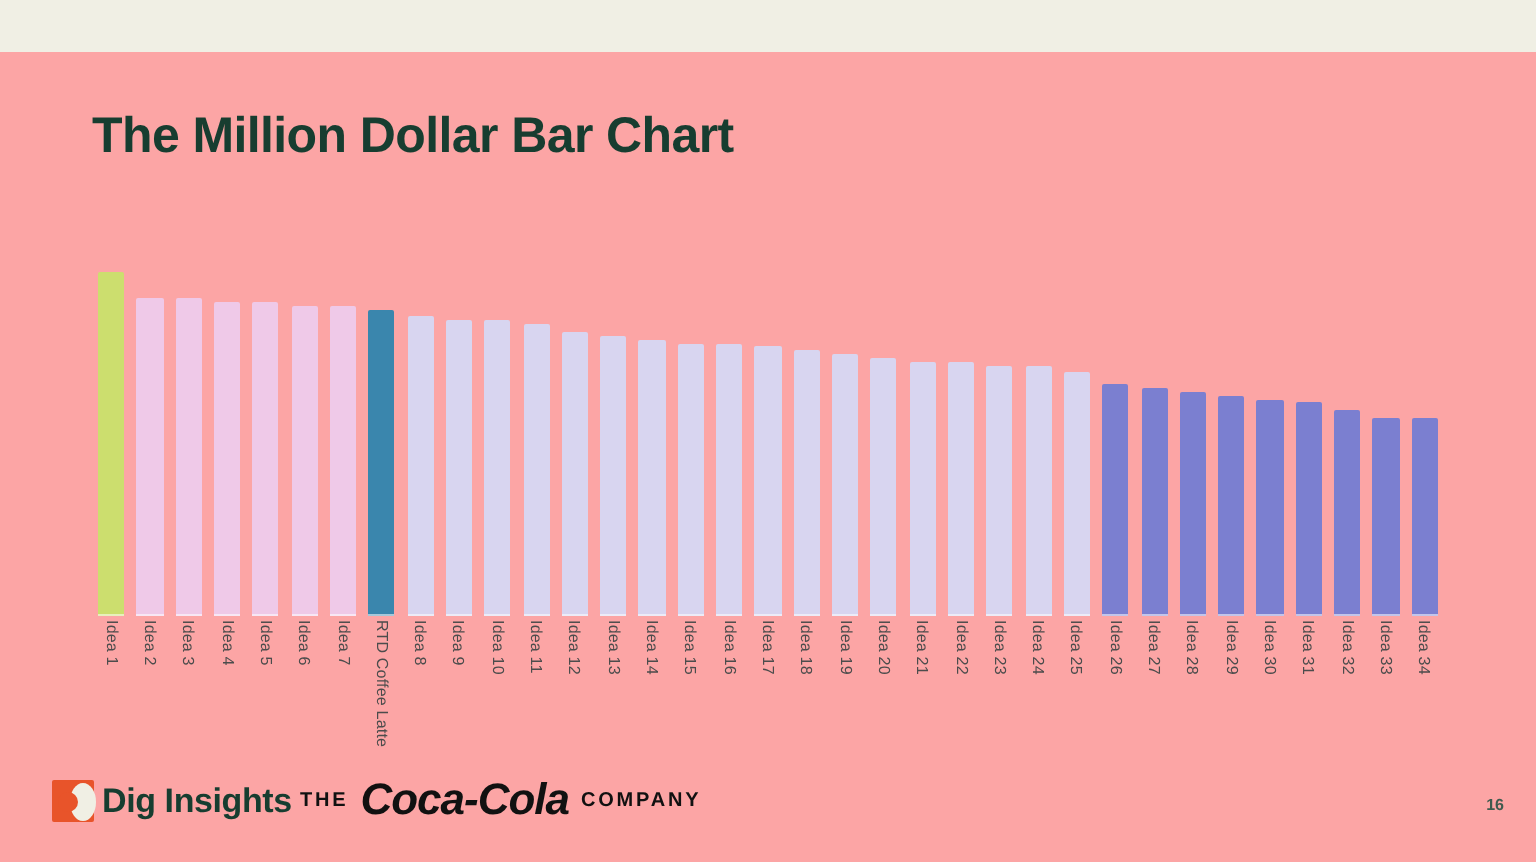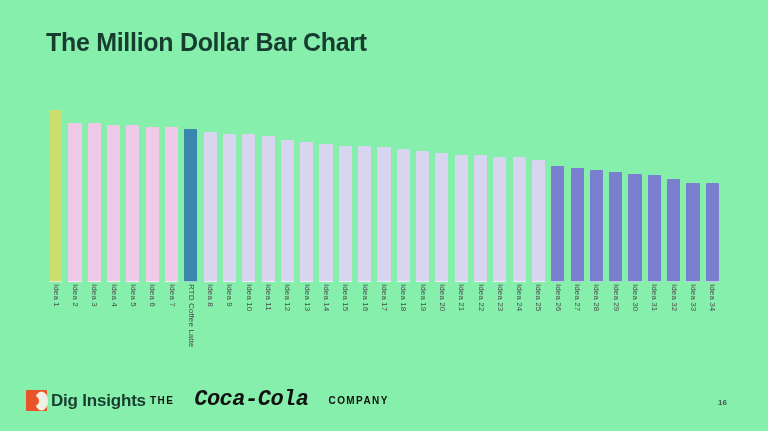--- a/index.html
+++ b/index.html
@@ -5,21 +5,22 @@
   html,body{margin:0;padding:0;}
   body{
     width:768px;height:431px;
     background:#f0efe4;
     font-family:"Liberation Sans", sans-serif;
     overflow:hidden;
     position:relative;
   }
   .slide{
     position:absolute;inset:0;
-    background:#86efac;
+    background:#fca5a5;
+    margin-top:26px;
   }
   .title{
     position:absolute;
     left:46px;top:28px;
     font-size:25px;
     font-weight:bold;
     letter-spacing:-0.3px;
     color:#173d30;
     font-family:"Liberation Sans", sans-serif;
   }
@@ -122,46 +123,46 @@
   .dig-text{
     font-size:17px;
     font-weight:bold;
     color:#173d30;
     letter-spacing:-0.2px;
     font-family:"Liberation Sans", sans-serif;
   }
   .coke-logo{
     position:absolute;
     left:150px;bottom:20px;
-    display:flex;align-items:center;gap:20px;
+    display:flex;align-items:center;gap:6px;
     color:#111;
   }
   .coke-the{
     font-size:10px;
     font-weight:bold;
     letter-spacing:1.4px;
     font-family:"Liberation Sans", sans-serif;
   }
   .coke-script{
-    font-family:Liberation Mono, monospace;
+    font-family:Liberation Sans, sans-serif;
     font-style:italic;
     font-weight:bold;
     font-size:22px;
     letter-spacing:-0.5px;
     line-height:1;
   }
   .coke-company{
     font-size:10px;
     font-weight:bold;
     letter-spacing:1.4px;
     font-family:Liberation Sans, sans-serif;
   }
   .page-num{
     position:absolute;
-    right:41px;bottom:24px;
+    right:16px;bottom:24px;
     font-size:8px;
     font-weight:bold;
     color:#3f5a4e;
     font-family:"Liberation Sans", sans-serif;
   }
 </style>
 </head>
 <body>
 
 <div class="slide">

